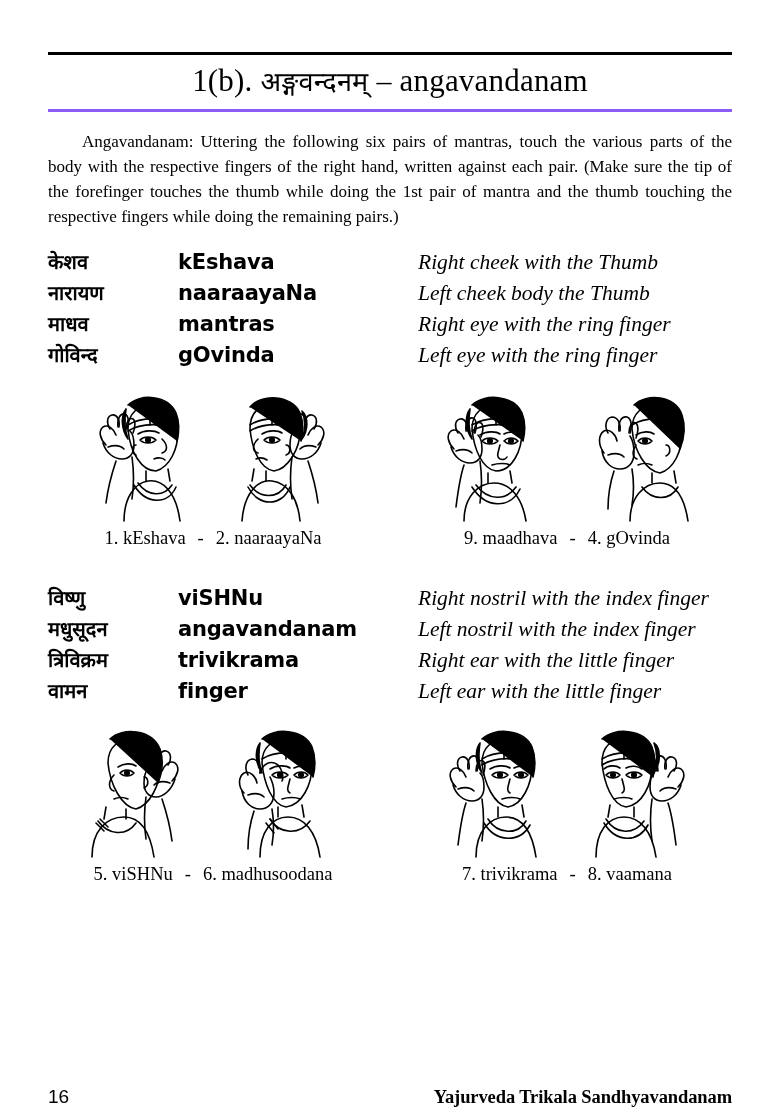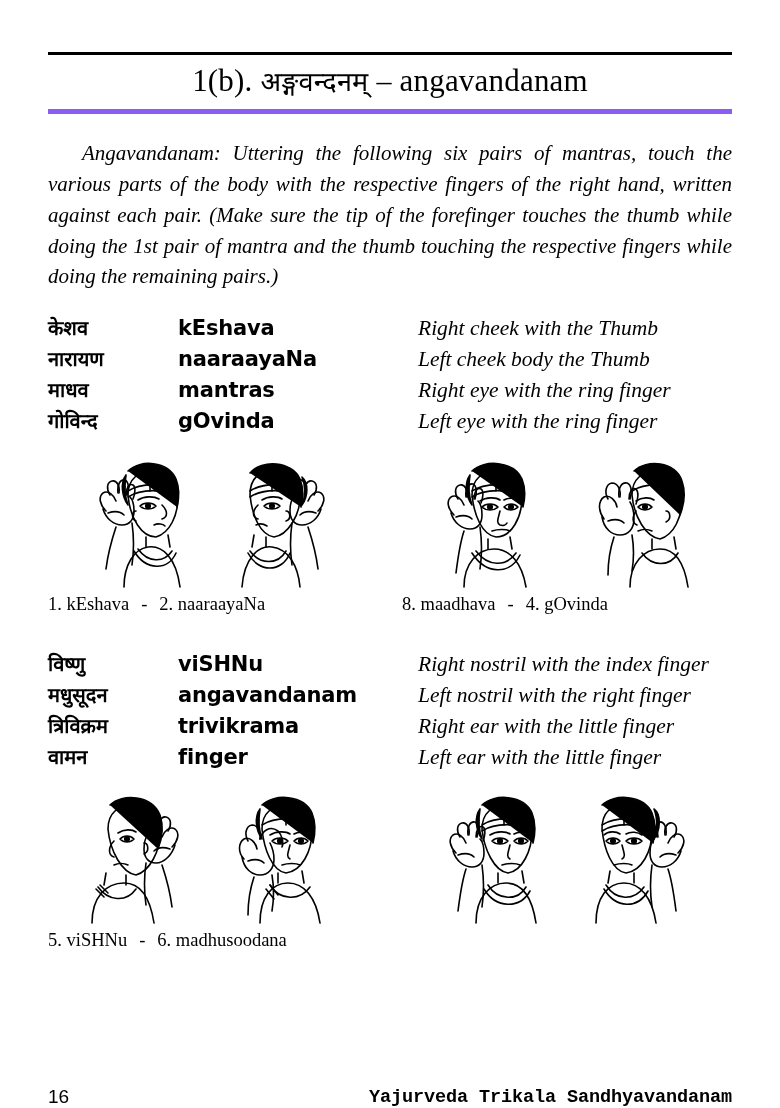--- a/index.html
+++ b/index.html
@@ -19,39 +19,38 @@
     width: 780px;
     height: 1108px;
     box-sizing: border-box;
     padding: 0 48px;
   }
 
   
   .title-block {
     margin-top: 52px;
     border-top: 3px solid #000;
-    border-bottom: 5px solid #8b5cf6;
+    border-bottom: 3px solid #8b5cf6;
     padding: 7px 0 10px 0;
     text-align: center;
   }
   .title-line {
     font-size: 31px;
     letter-spacing: 0.2px;
     white-space: nowrap;
   }
   .t-num { font-size: 31px; }
   .t-dev { font-family: "DejaVu Sans", sans-serif; font-size: 27px; }
   .t-dash { font-size: 30px; }
   .t-rom { font-size: 31px; }
 
   
   .intro {
-    margin-top: 24px;
-    font-style: italic;
-    font-size: 21px;
+    margin-top: 18px;
+    font-size: 17px;
     line-height: 1.47;
     text-align: justify;
     text-indent: 34px;
   }
 
   
   .mantra-table {
     width: 100%;
     border-collapse: collapse;
     margin-top: 16px;
@@ -94,21 +93,21 @@
   .fig-group.right { width: 330px; margin-left: 24px; }
   .fig-imgs {
     display: flex;
     justify-content: center;
     align-items: flex-end;
     gap: 14px;
     height: 140px;
   }
   .fig-caption {
     margin-top: 5px;
-    text-align: left;
+    text-align: center;
     font-size: 18.5px;
     white-space: nowrap;
   }
   .fig-caption .dash { padding: 0 12px; }
 
   svg.figure { display: block; }
 
   
   .footer {
     position: absolute;
@@ -119,21 +118,21 @@
     align-items: flex-end;
     justify-content: space-between;
   }
   .page-num {
     font-size: 19px;
     font-family: "Liberation Sans", sans-serif;
   }
   .footer-title {
     font-size: 18.5px;
     font-weight: bold;
-    font-family: Liberation Mono, monospace;
+    font-family: Liberation Serif, serif;
     letter-spacing: -0.1px;
   }
 </style>
 </head>
 <body>
 
 <div class="page">
 
   <div class="title-block">
     <div class="title-line">
@@ -308,36 +307,36 @@
             <path d="M45 48 C44 40, 47 33, 53 34 C58 36, 58 44, 56 50"></path>
             <path d="M55 50 C55 43, 58 38, 62 40 C65 43, 64 50, 62 55"></path>
             <path d="M28 68 C30 80, 38 86, 46 86 C54 86, 60 80, 60 70 C60 62, 58 56, 56 53"></path>
             <path d="M34 72 C40 70, 46 70, 50 74"></path>
             <path d="M40 88 C36 100, 34 112, 34 126"></path>
             <path d="M58 86 C60 98, 60 110, 58 122"></path>
           </g>
         </svg>
       </div>
       <div class="fig-caption">
-        <span>8. maadhava</span><span class="dash">-</span><span>4. gOvinda</span>
+        <span>9. maadhava</span><span class="dash">-</span><span>4. gOvinda</span>
       </div>
     </div>
   </div>
 
   <table class="mantra-table" style="margin-top:34px;">
     <tbody>
         <tr>
       <td class="col-dev">विष्णु</td>
       <td class="col-rom">viSHNu</td>
       <td class="col-desc">Right nostril with the index finger</td>
     </tr>
     <tr>
       <td class="col-dev">मधुसूदन</td>
       <td class="col-rom">angavandanam</td>
-      <td class="col-desc">Left nostril with the right finger</td>
+      <td class="col-desc">Left nostril with the index finger</td>
     </tr>
     <tr>
       <td class="col-dev">त्रिविक्रम</td>
       <td class="col-rom">trivikrama</td>
       <td class="col-desc">Right ear with the little finger</td>
     </tr>
     <tr>
       <td class="col-dev">वामन</td>
       <td class="col-rom">finger</td>
       <td class="col-desc">Left ear with the little finger</td>
@@ -470,20 +469,23 @@
             <path d="M100 52 C104 46, 103 39, 98 38 C93 37, 90 43, 91 50"></path>
             <path d="M92 50 C93 42, 90 36, 85 37 C81 39, 81 46, 83 52"></path>
             <path d="M84 52 C84 45, 81 40, 77 42 C74 44, 75 51, 77 56"></path>
             <path d="M107 66 C104 76, 96 82, 88 82 C80 82, 76 76, 76 68 C76 62, 78 56, 80 54"></path>
             <path d="M102 70 C96 68, 90 68, 86 72"></path>
             <path d="M94 84 C98 96, 100 110, 102 126"></path>
             <path d="M78 80 C76 94, 76 108, 78 122"></path>
           </g>
         </svg>
       </div>
+      <div class="fig-caption">
+        <span>7. trivikrama</span><span class="dash">-</span><span>8. vaamana</span>
+      </div>
     </div>
   </div>
 
   <div class="footer">
     <div class="page-num">16</div>
     <div class="footer-title">Yajurveda Trikala Sandhyavandanam</div>
   </div>
 
 </div>
 

